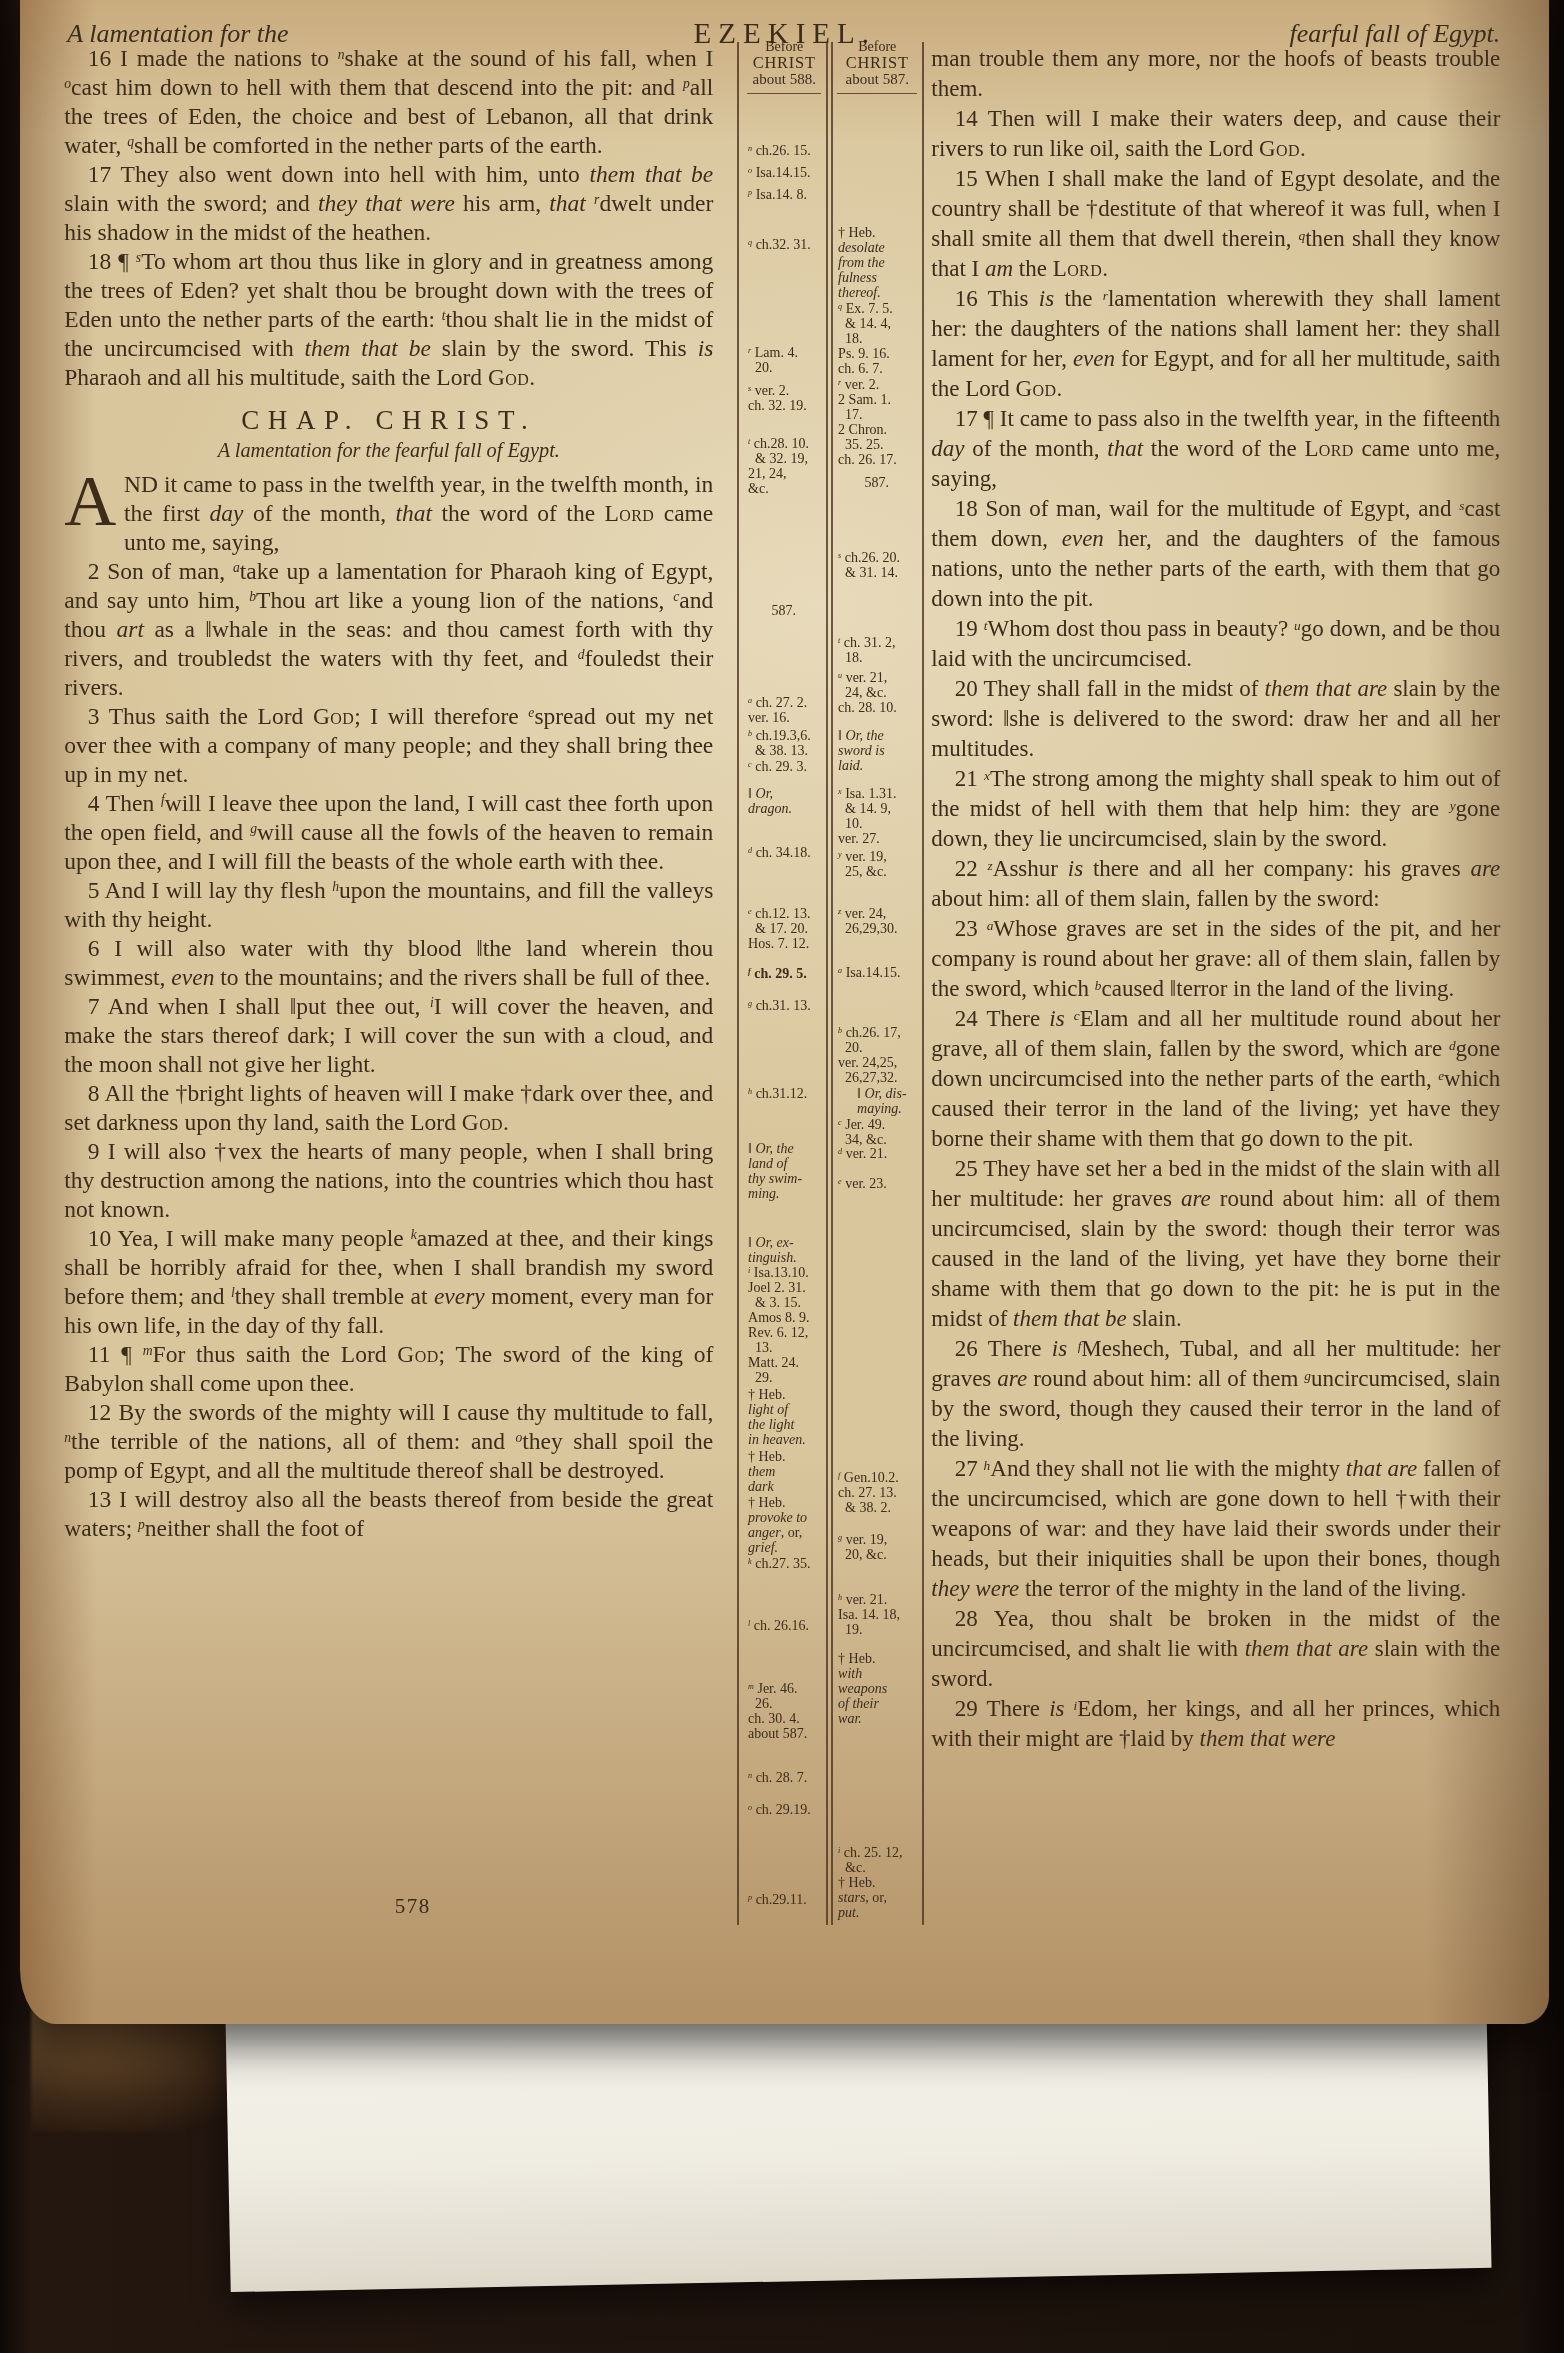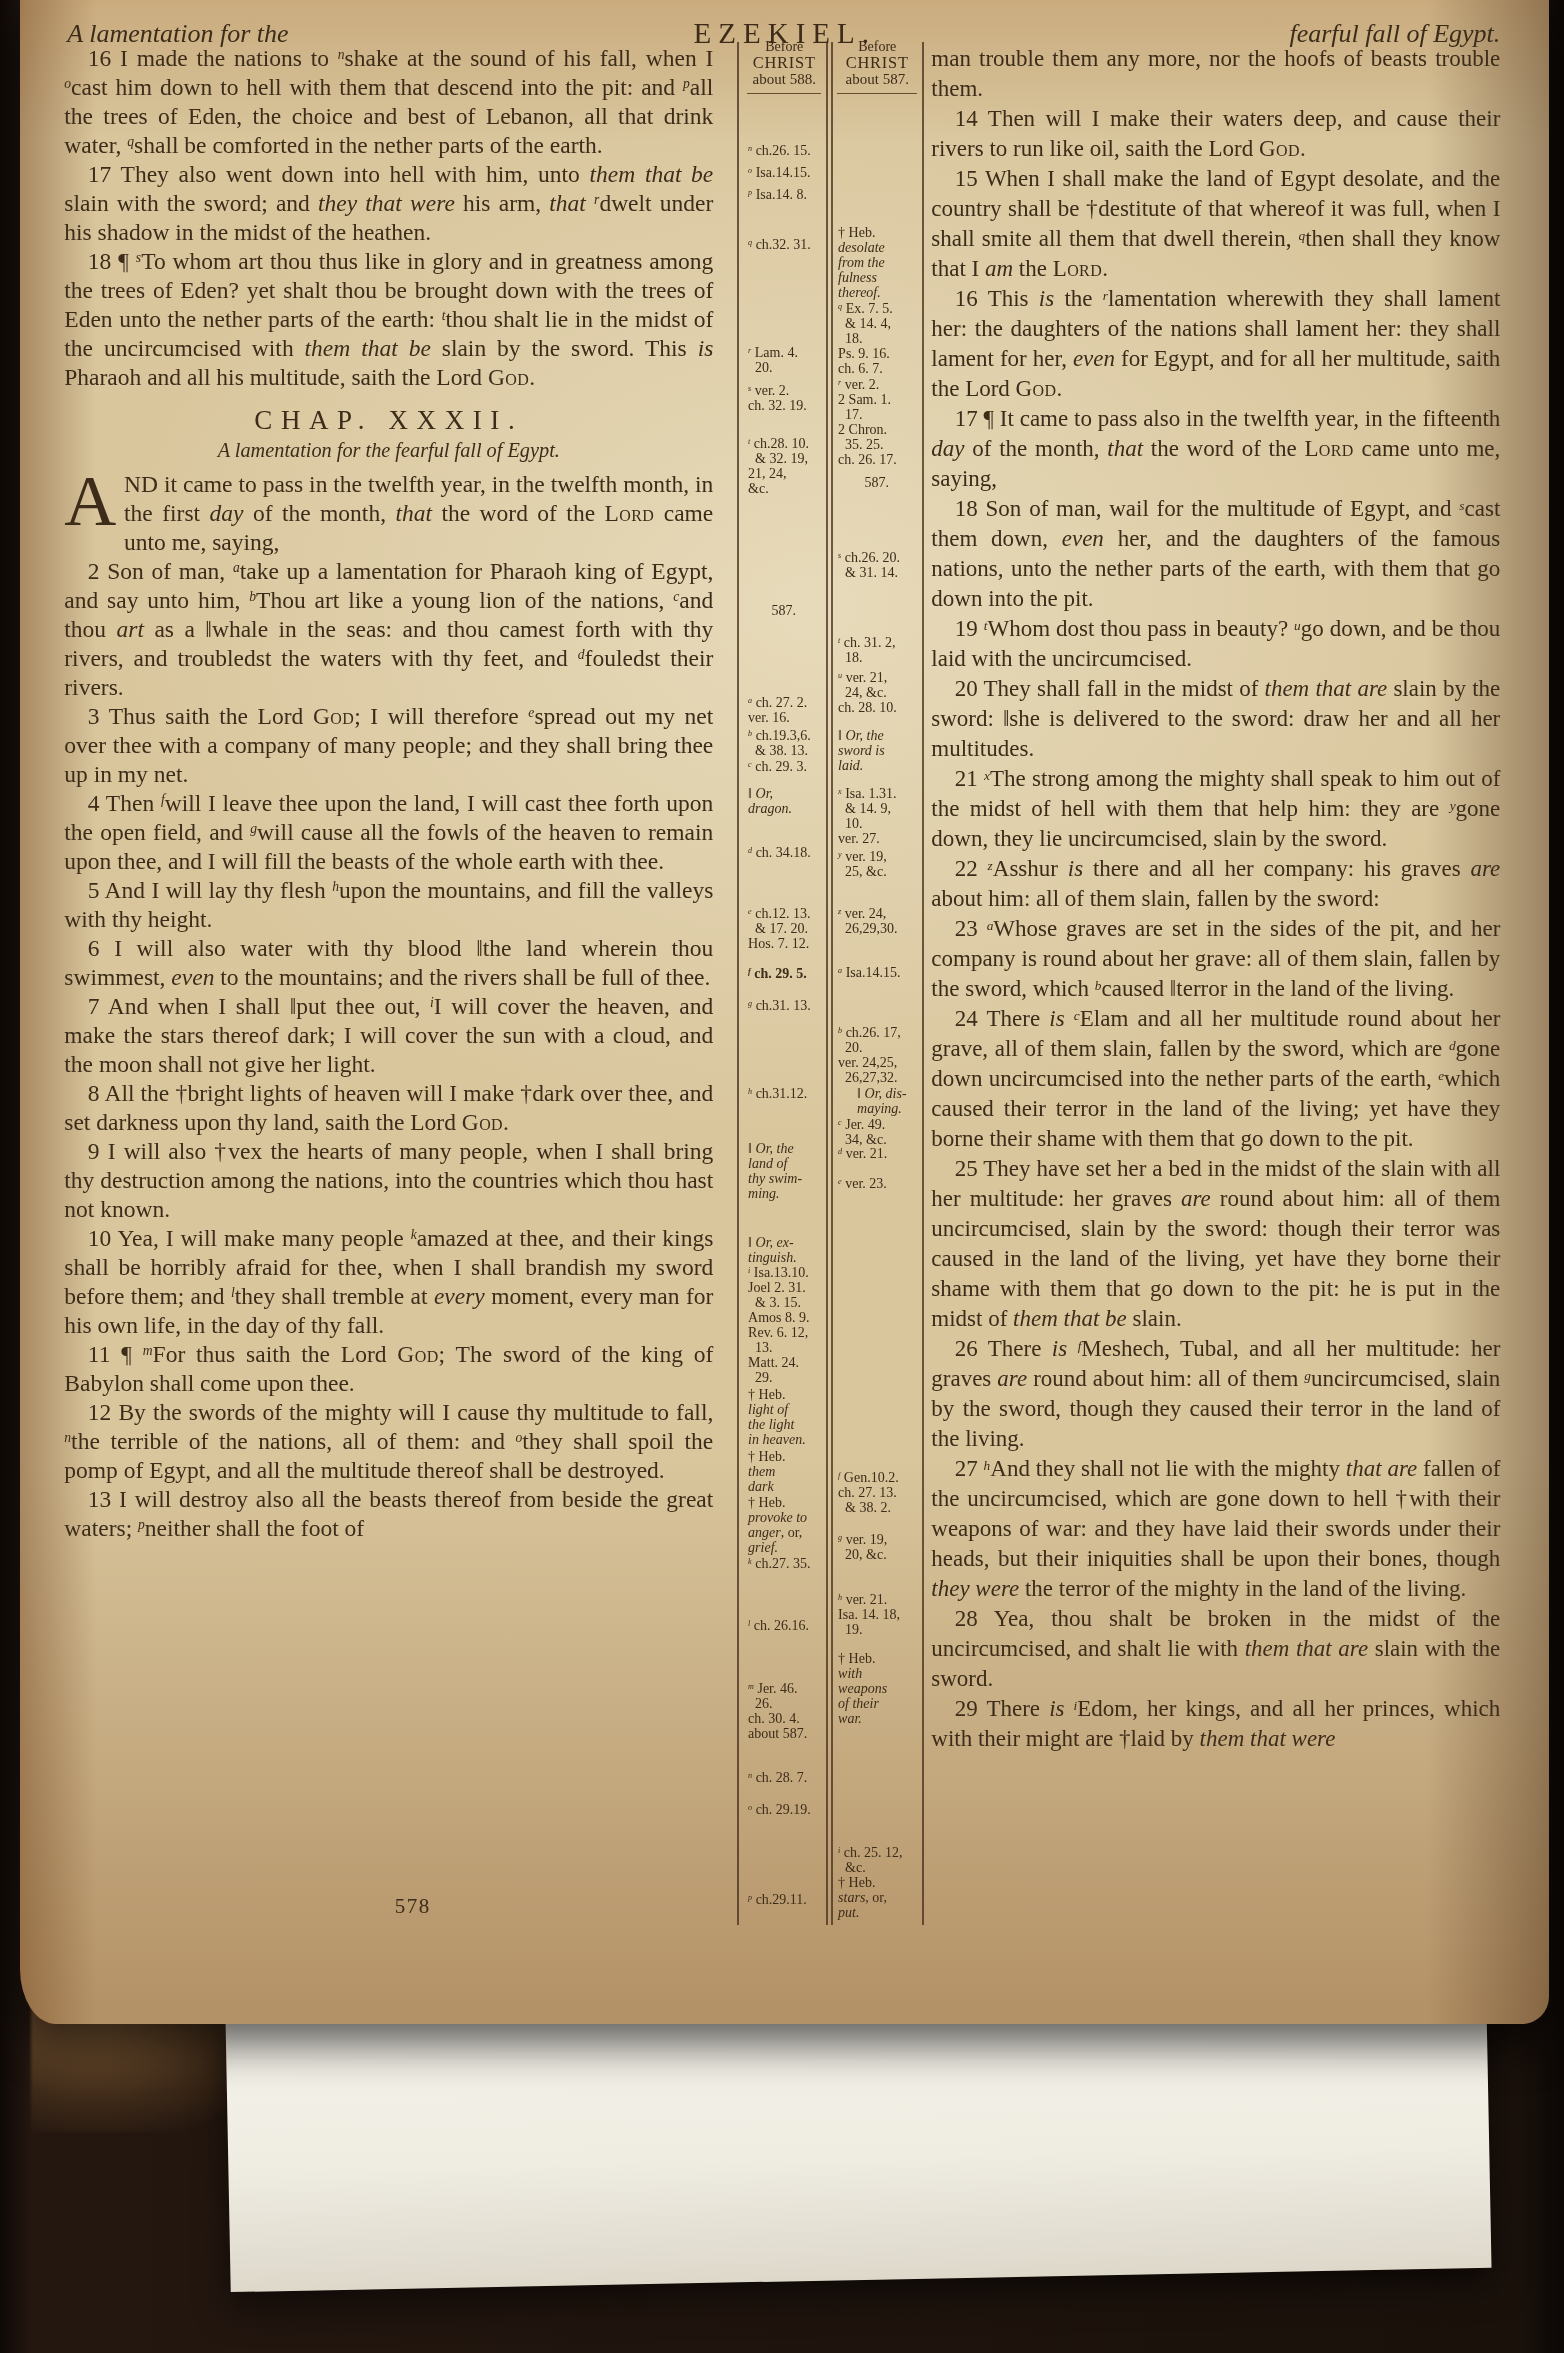--- a/index.html
+++ b/index.html
@@ -90,21 +90,21 @@
   <div class="vrule r2a"></div>
   <div class="vrule r2b"></div>
   <div class="vrule r3"></div>
 
   <div class="col col-left">
     <div>
         <p class="verse">16 I made the nations to <sup>n</sup>shake at the sound of his fall, when I <sup>o</sup>cast him down to hell with them that descend into the pit: and <sup>p</sup>all the trees of Eden, the choice and best of Lebanon, all that drink water, <sup>q</sup>shall be comforted in the nether parts of the earth.</p>
         <p class="verse">17 They also went down into hell with him, unto <i>them that be</i> slain with the sword; and <i>they that were</i> his arm, <i>that</i> <sup>r</sup>dwelt under his shadow in the midst of the heathen.</p>
         <p class="verse">18 ¶ <sup>s</sup>To whom art thou thus like in glory and in greatness among the trees of Eden? yet shalt thou be brought down with the trees of Eden unto the nether parts of the earth: <sup>t</sup>thou shalt lie in the midst of the uncircumcised with <i>them that be</i> slain by the sword. This <i>is</i> Pharaoh and all his multitude, saith the Lord <sc>God</sc>.</p>
       </div>
-    <h2 class="chap">CHAP. XXXII.</h2>
+    <h2 class="chap">CHAP. CHRIST.</h2>
     <div class="chap-sub">A lamentation for the fearful fall of Egypt.</div>
     <p class="verse first-verse">
       <span class="dropcap">A</span>
       <span>ND it came to pass in the twelfth year, in the twelfth month, in the first <i>day</i> of the month, <i>that</i> the word of the <sc>Lord</sc> came unto me, saying,</span>
     </p>
     <div>
         <p class="verse">2 Son of man, <sup>a</sup>take up a lamentation for Pharaoh king of Egypt, and say unto him, <sup>b</sup>Thou art like a young lion of the nations, <sup>c</sup>and thou <i>art</i> as a ‖whale in the seas: and thou camest forth with thy rivers, and troubledst the waters with thy feet, and <sup>d</sup>fouledst their rivers.</p>
         <p class="verse">3 Thus saith the Lord <sc>God</sc>; I will therefore <sup>e</sup>spread out my net over thee with a company of many people; and they shall bring thee up in my net.</p>
         <p class="verse">4 Then <sup>f</sup>will I leave thee upon the land, I will cast thee forth upon the open field, and <sup>g</sup>will cause all the fowls of the heaven to remain upon thee, and I will fill the beasts of the whole earth with thee.</p>
         <p class="verse">5 And I will lay thy flesh <sup>h</sup>upon the mountains, and fill the valleys with thy height.</p>

